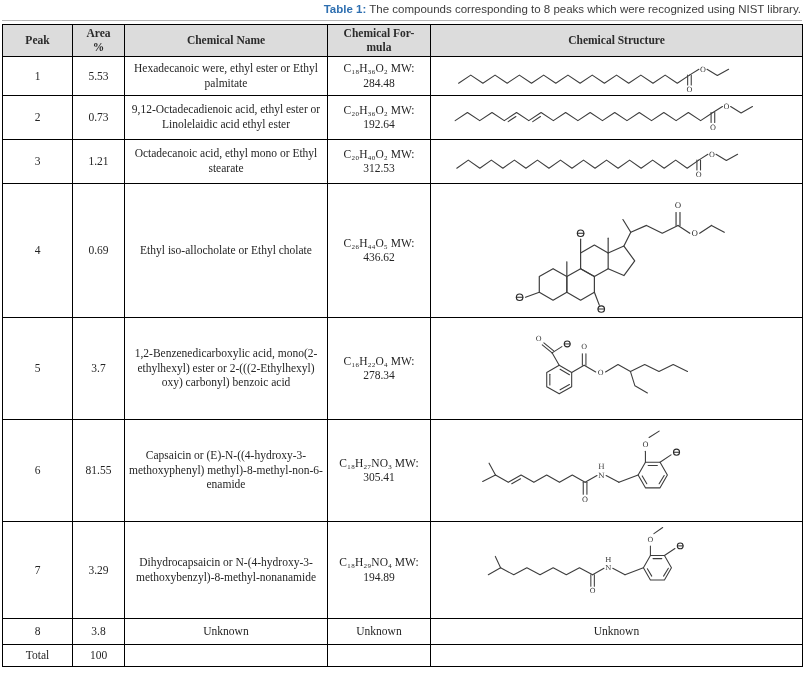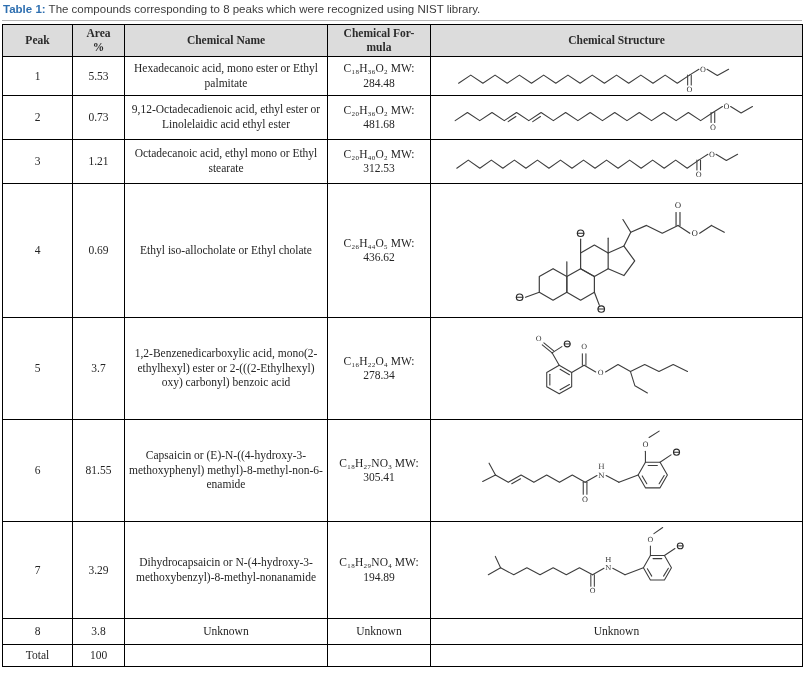--- a/index.html
+++ b/index.html
@@ -1,21 +1,21 @@
 <!DOCTYPE html>
 <html><head>
 <meta charset="utf-8">
 <style>
   html,body{margin:0;padding:0;background:#ffffff;}
   body{width:804px;height:684px;overflow:hidden;
        font-family:"Liberation Serif","DejaVu Serif",serif;color:#252525;}
   .page{padding:2px 2px 0 2px;}
   .caption{font-family:"Liberation Sans","DejaVu Sans",sans-serif;
            font-size:11.5px;color:#3c3c3c;padding:1px 1px 3px 1px;
-           border-bottom:1px solid #b5b5b5;line-height:1.2;}
+           border-bottom:1px solid #b5b5b5;line-height:1.2;text-align:right;}
   .caption .cap-label{font-weight:bold;color:#2e6fb0;}
   table.main{border-collapse:collapse;width:800px;margin-top:3px;table-layout:fixed;}
   .main td,.main th{border:1px solid #000;text-align:center;vertical-align:middle;
            font-size:11.5px;padding:1px 4px;overflow:hidden;}
   .main th{background:#dcdcdc;font-weight:bold;white-space:pre-line;line-height:1.25;
            font-size:11.5px;color:#2b2b2b;}
   .name-cell{line-height:1.28;}
   .formula-cell div{line-height:1.25;}
   .struct{display:block;margin:0 auto;}
   .struct polyline,.struct line{fill:none;stroke:#3d3d3d;stroke-width:1.2;
@@ -47,21 +47,21 @@
 %</th>
       <th>Chemical Name</th>
       <th>Chemical For-
 mula</th>
       <th>Chemical Structure</th>
     </tr>
 
     <tr style="height:38px">
       <td>1</td>
       <td>5.53</td>
-      <td class="name-cell">Hexadecanoic acid, mono ester or Ethyl palmitate</td>
+      <td class="name-cell">Hexadecanoic were, ethyl ester or Ethyl palmitate</td>
       <td class="formula-cell">
         <div>C₁₈H₃₆O₂ MW:</div>
         <div>284.48</div>
       </td>
       <td>
         <svg class="struct" viewBox="0 0 372 40" width="360" height="36">
               <polyline points="10,28 23.5,19 37,28 50.5,19 64,28 77.5,19 91,28 104.5,19 118,28 131.5,19 145,28 158.5,19 172,28 185.5,19 199,28 212.5,19 226,28 239.5,19 253,28 266.5,19"></polyline>
               <polyline points="286,12.5 297.5,19.5 310,12.5"></polyline>
               <line x1="266.5" y1="19" x2="277" y2="12.5"></line>
               <line x1="264.5" y1="19" x2="264.5" y2="30"></line>
@@ -71,21 +71,21 @@
             </svg>
       </td>
     </tr>
 
     <tr style="height:44px">
       <td>2</td>
       <td>0.73</td>
       <td class="name-cell">9,12-Octadecadienoic acid, ethyl ester or Linolelaidic acid ethyl ester</td>
       <td class="formula-cell">
         <div>C₂₀H₃₆O₂ MW:</div>
-        <div>481.68</div>
+        <div>192.64</div>
       </td>
       <td>
         <svg class="struct" viewBox="0 0 372 44" width="364" height="40">
               <polyline points="8,26 21.5,17 35,26 48.5,17 62,26 75.5,17 89,26 102.5,17 116,26 129.5,17 143,26 156.5,17 170,26 183.5,17 197,26 210.5,17 224,26 237.5,17 251,26 264.5,17 278,26 291.5,17"></polyline>
               <polyline points="311,10.5 322.5,17.5 335,10.5"></polyline>
               <line x1="291.5" y1="17" x2="302" y2="10.5"></line>
               <line x1="289.5" y1="17" x2="289.5" y2="28"></line>
               <line x1="293.5" y1="17" x2="293.5" y2="28"></line>
               <line x1="66.3" y1="27.1" x2="74.8" y2="21.4"></line>
               <line x1="93.3" y1="27.1" x2="101.8" y2="21.4"></line>

